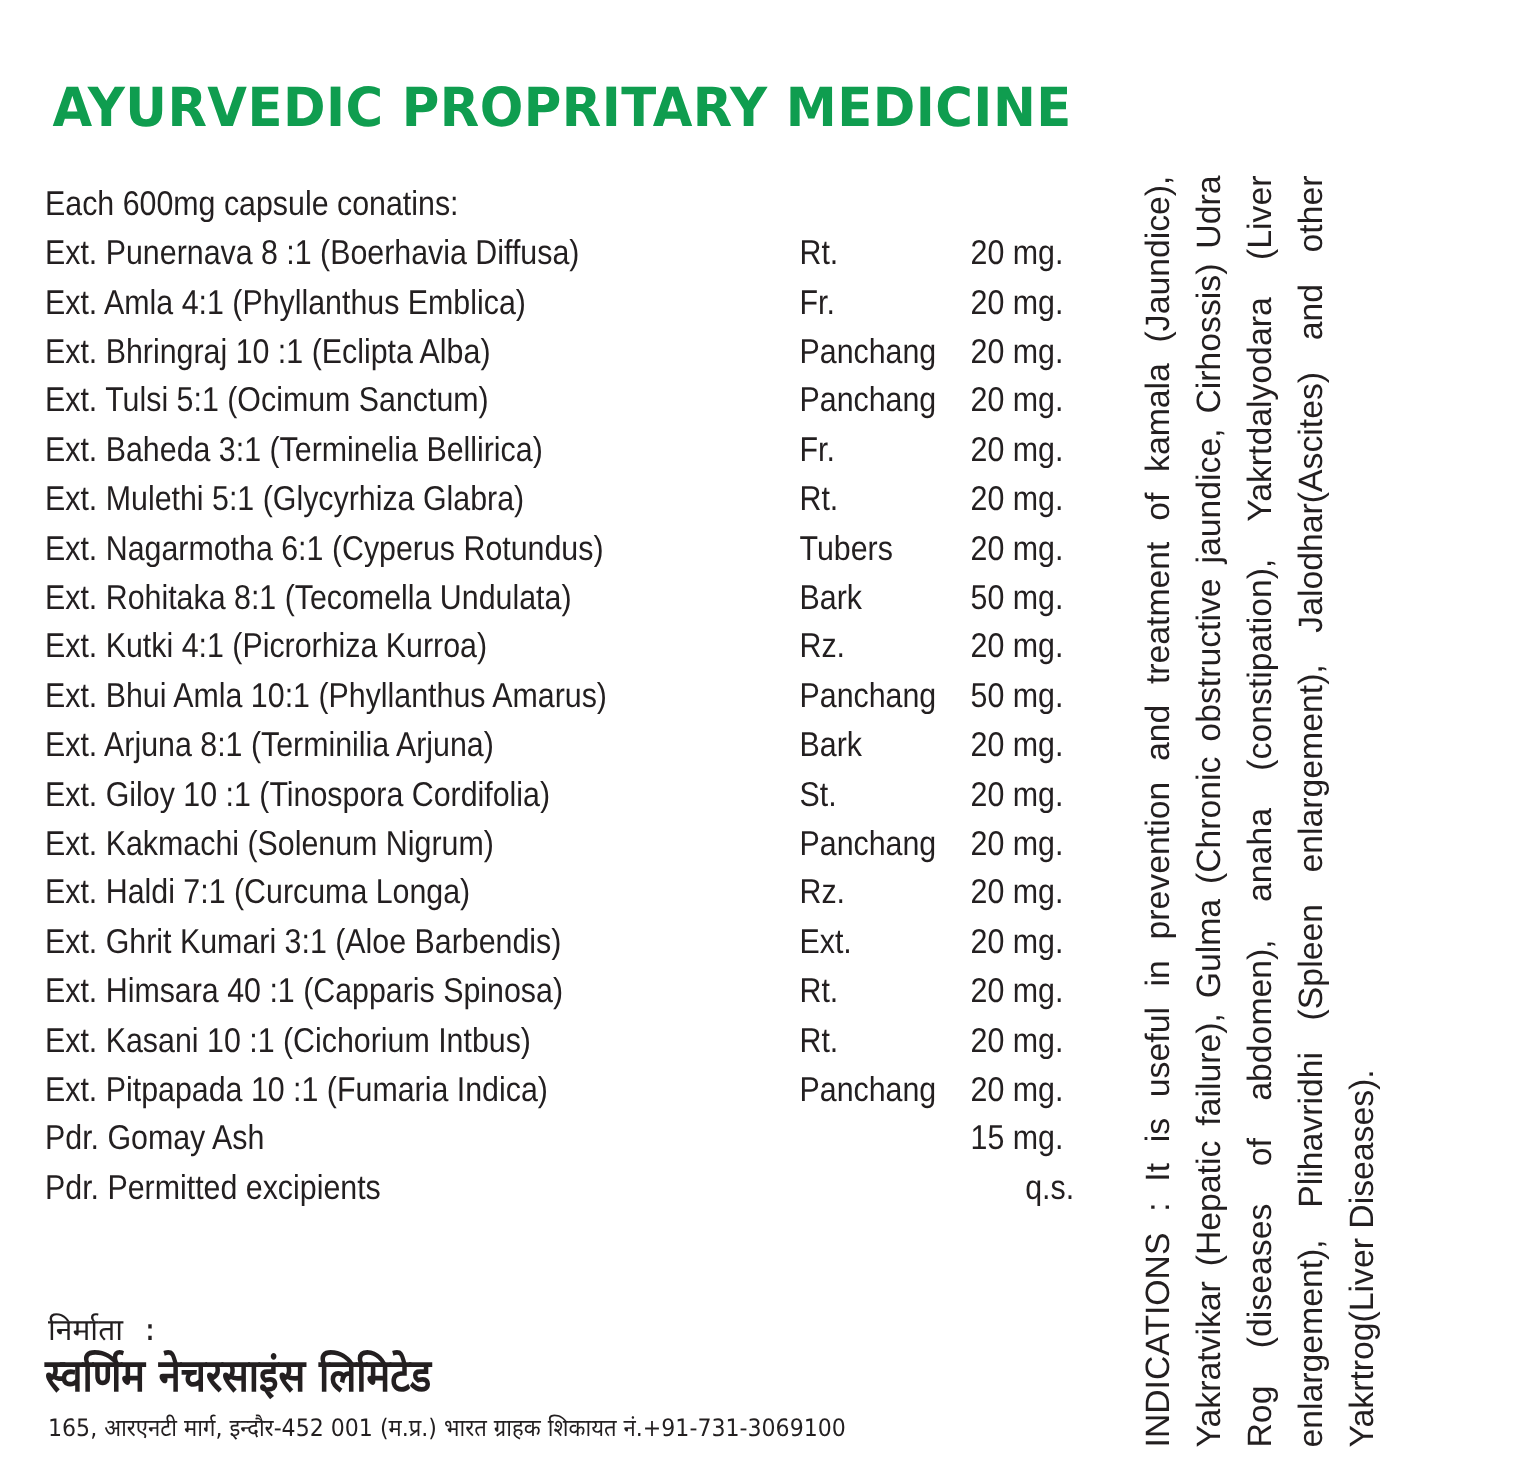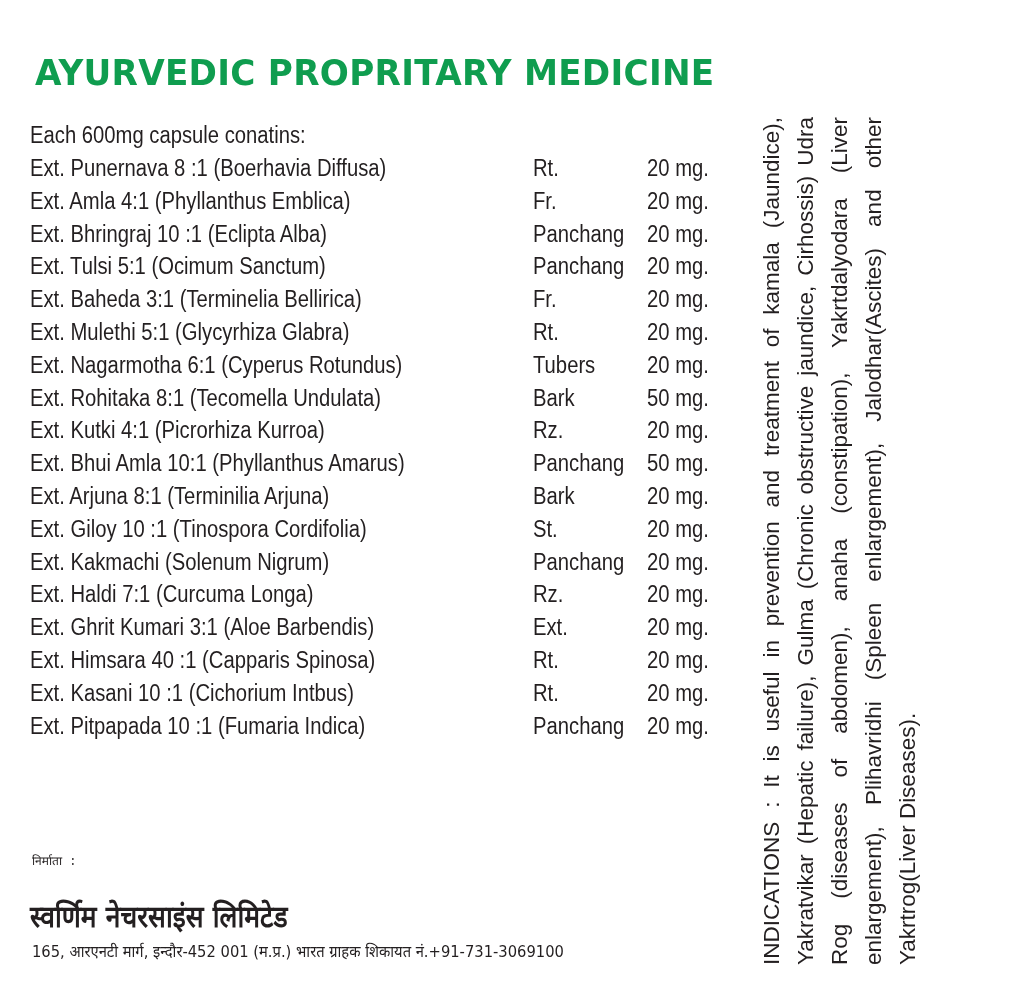--- a/index.html
+++ b/index.html
@@ -21,21 +21,21 @@
     transform: scaleX(0.88); transform-origin: left top;
   }
   .ing-table { position: absolute; left: 30px; top: 155px; width: 700px; }
   .row { position: relative; height: 32.8px; font-size: 23px; white-space: nowrap; }
   .row span { position: absolute; top: 0; transform: scaleX(0.88); transform-origin: left top; }
   .row .name { left: 0; }
   .row .part { left: 503px; }
   .row .amt { left: 617px; }
   .row .amt.right { left: auto; right: 14px; transform-origin: right top; }
   .mfr-label {
-    position: absolute; left: 32px; top: 852px; font-size: 12px; white-space: nowrap;
+    position: absolute; left: 32px; top: 872px; font-size: 20px; white-space: nowrap;
     font-family: Liberation Mono, monospace;
   }
   .mfr-name {
     position: absolute; left: 30px; top: 895px; font-size: 30px; font-weight: bold; white-space: nowrap;
     font-family: "DejaVu Sans", sans-serif; transform: scaleX(0.88); transform-origin: left top;
   }
   .mfr-addr {
     position: absolute; left: 32px; top: 940px; font-size: 16px; white-space: nowrap;
     font-family: "DejaVu Sans", sans-serif; transform: scaleX(0.92); transform-origin: left top;
   }
@@ -140,20 +140,28 @@
   <div class="row">
       <span class="name">Ext. Kasani 10 :1 (Cichorium Intbus)</span>
       <span class="part">Rt.</span>
       <span class="amt">20 mg.</span>
     </div>
   <div class="row">
       <span class="name">Ext. Pitpapada 10 :1 (Fumaria Indica)</span>
       <span class="part">Panchang</span>
       <span class="amt">20 mg.</span>
     </div>
+  <div class="row">
+      <span class="name">Pdr. Gomay Ash</span>
+      <span class="amt">15 mg.</span>
+    </div>
+  <div class="row">
+      <span class="name">Pdr. Permitted excipients</span>
+      <span class="amt right">q.s.</span>
+    </div>
 </div>
 
 <div class="mfr-label">निर्माता :</div>
 <div class="mfr-name">स्वर्णिम नेचरसाइंस लिमिटेड</div>
 <div class="mfr-addr">165, आरएनटी मार्ग, इन्दौर-452 001 (म.प्र.) भारत ग्राहक शिकायत नं.+91-731-3069100</div>
 
 <div class="indications">
   <p class="ind-text">INDICATIONS :  It is useful in prevention and treatment of kamala (Jaundice), Yakratvikar (Hepatic failure), Gulma (Chronic obstructive jaundice, Cirhossis) Udra Rog (diseases of abdomen), anaha (constipation), Yakrtdalyodara (Liver enlargement), Plihavridhi (Spleen enlargement), Jalodhar(Ascites) and other Yakrtrog(Liver Diseases).</p>
 </div>
 

